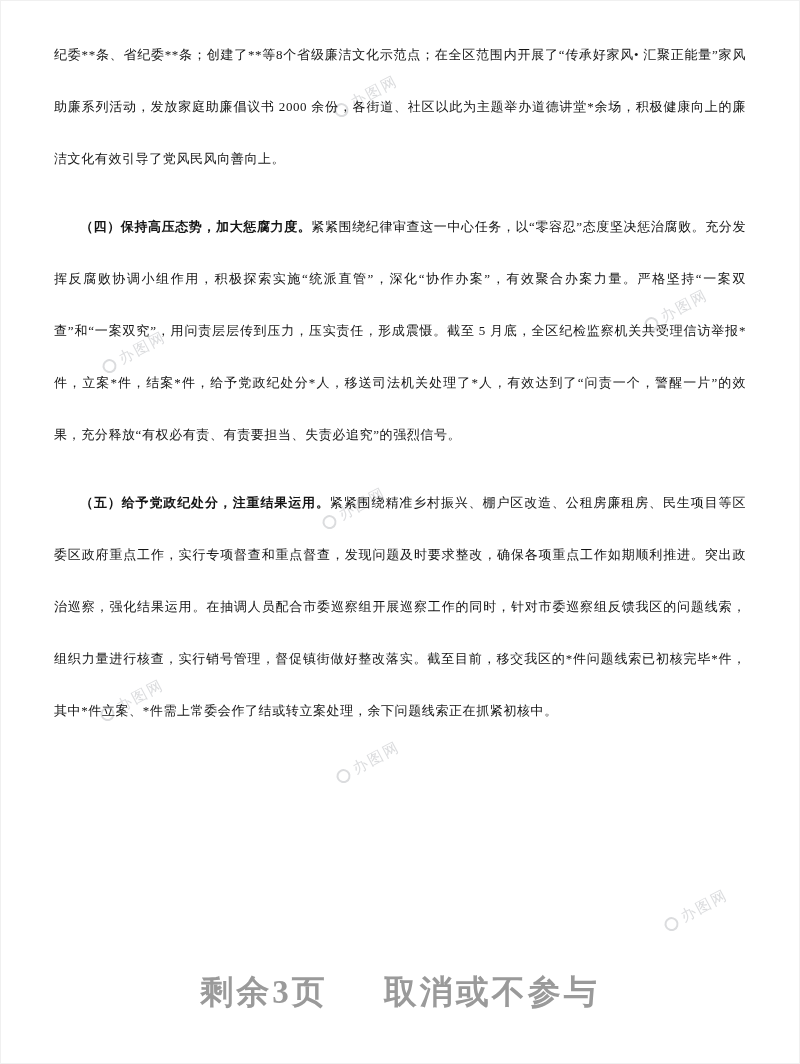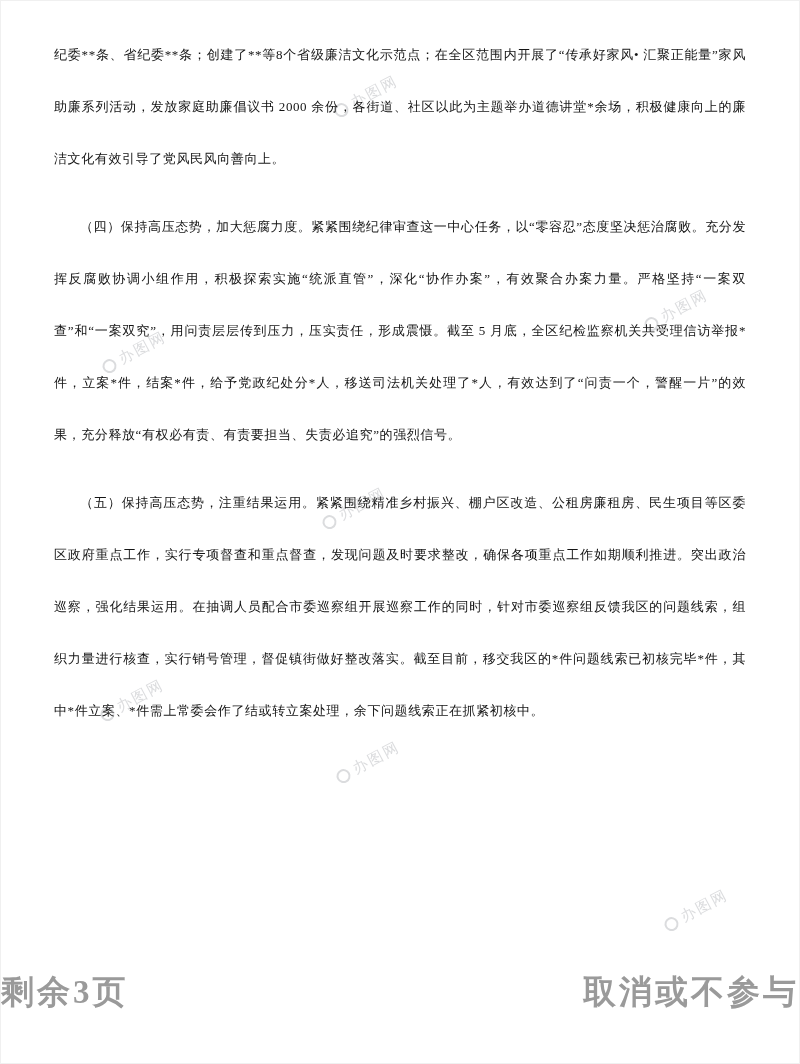--- a/index.html
+++ b/index.html
@@ -19,26 +19,26 @@
   .clip-strip .para { margin-top: -36px; }
   .para {
     margin: 16px;
     font-size: 13px;
     line-height: 52px;
     text-align: justify;
     letter-spacing: 0.6px;
   }
   .para.gap { margin-top: 11px; }
   .para.indent { text-indent: 2em; }
-  .lead { font-weight: normal; }
+  .lead { font-weight: bold; }
   .footer {
     position: absolute;
     left: 0; right: 0; bottom: 48px;
     display: flex;
-    justify-content: space-between;
+    justify-content: center;
     gap: 56px;
     z-index: 1;
     font-weight: bold;
     font-size: 33px;
     letter-spacing: 3px;
     color: #9a9a9a;
   }
   .wm-layer { position: absolute; inset: 0; z-index: 0; pointer-events: none; }
   .wm {
     position: absolute;
@@ -98,21 +98,21 @@
   <div class="content">
 
     <div class="clip-strip">
       <p class="para">大力开展廉政宣传教育，全年共编发廉政宣传信息*条，被各级媒体刊用，其中中央</p>
     </div>
 
     <p class="para"><span>纪委**条、省纪委**条；创建了**等8个省级廉洁文化示范点；在全区范围内开展了“传承好家风• 汇聚正能量”家风助廉系列活动，发放家庭助廉倡议书 2000 余份，各街道、社区以此为主题举办道德讲堂*余场，积极健康向上的廉洁文化有效引导了党风民风向善向上。</span></p>
 
     <p class="para gap indent"><strong class="lead">（四）保持高压态势，加大惩腐力度。</strong><span>紧紧围绕纪律审查这一中心任务，以“零容忍”态度坚决惩治腐败。充分发挥反腐败协调小组作用，积极探索实施“统派直管”，深化“协作办案”，有效聚合办案力量。严格坚持“一案双查”和“一案双究”，用问责层层传到压力，压实责任，形成震慑。截至 5 月底，全区纪检监察机关共受理信访举报*件，立案*件，结案*件，给予党政纪处分*人，移送司法机关处理了*人，有效达到了“问责一个，警醒一片”的效果，充分释放“有权必有责、有责要担当、失责必追究”的强烈信号。</span></p>
 
-    <p class="para gap indent"><strong class="lead">（五）保持高压态势，注重结果运用。</strong><span>紧紧围绕精准乡村振兴、棚户区改造、公租房廉租房、民生项目等区委区政府重点工作，实行专项督查和重点督查，发现问题及时要求整改，确保各项重点工作如期顺利推进。突出政治巡察，强化结果运用。在抽调人员配合市委巡察组开展巡察工作的同时，针对市委巡察组反馈我区的问题线索，组织力量进行核查，实行销号管理，督促镇街做好整改落实。截至目前，移交我区的*件问题线索已初核完毕*件，其中*件立案、*件需上常委会作了结或转立案处理，余下问题线索正在抓紧初核中。</span></p>
+    <p class="para gap indent"><strong class="lead">（五）给予党政纪处分，注重结果运用。</strong><span>紧紧围绕精准乡村振兴、棚户区改造、公租房廉租房、民生项目等区委区政府重点工作，实行专项督查和重点督查，发现问题及时要求整改，确保各项重点工作如期顺利推进。突出政治巡察，强化结果运用。在抽调人员配合市委巡察组开展巡察工作的同时，针对市委巡察组反馈我区的问题线索，组织力量进行核查，实行销号管理，督促镇街做好整改落实。截至目前，移交我区的*件问题线索已初核完毕*件，其中*件立案、*件需上常委会作了结或转立案处理，余下问题线索正在抓紧初核中。</span></p>
 
 
   </div>
 
   <div class="footer">
     <span>剩余3页</span>
     <span>取消或不参与</span>
   </div>
 
 </div>

